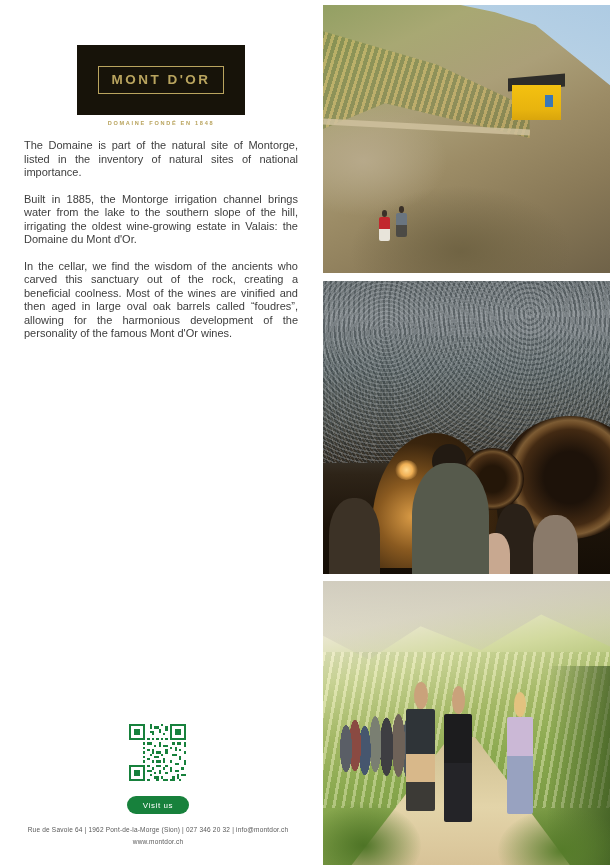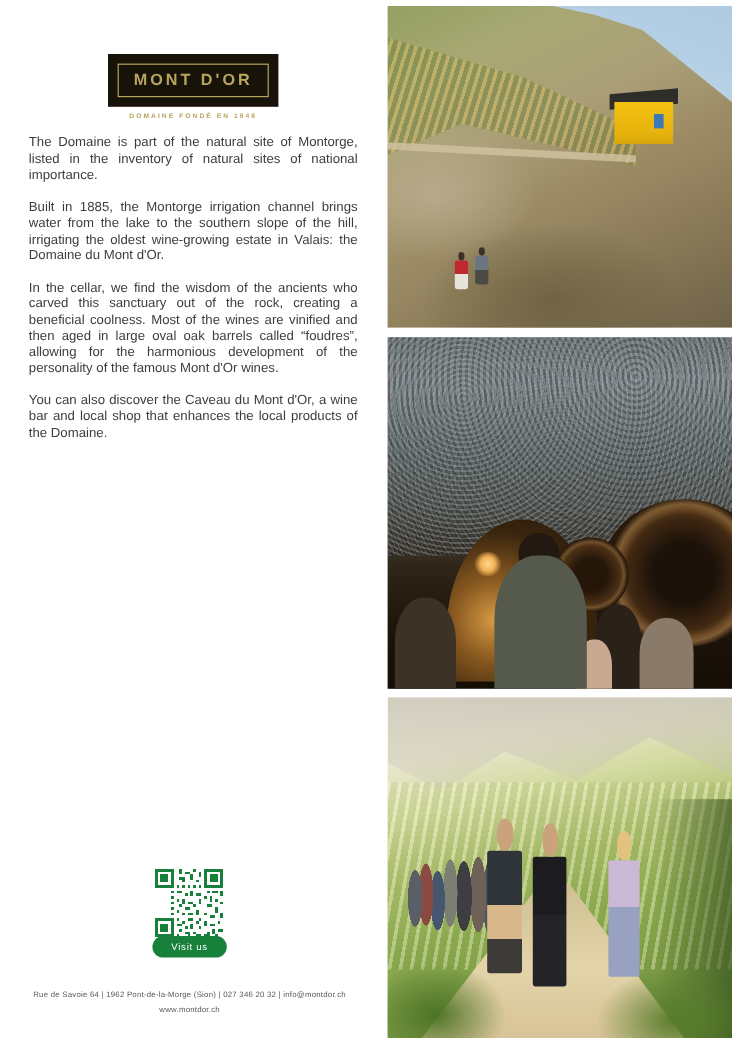--- a/index.html
+++ b/index.html
@@ -12,21 +12,21 @@
   *{box-sizing:border-box;margin:0;padding:0;}
   html,body{width:610px;height:865px;}
   body{
     position:relative;background:#ffffff;overflow:hidden;
     font-family:"Liberation Sans", sans-serif;
     -webkit-font-smoothing:antialiased;
   }
   
   .left-col{position:absolute;left:24px;top:0;width:274px;}
   .logo-wrap{margin-top:45px;text-align:center;}
-  .logo-box{display:inline-block;background:var(--logo-bg);padding:8px;}
+  .logo-box{display:inline-block;background:var(--logo-bg);padding:21px;}
   .logo-inner{border:1px solid var(--logo-gold);padding:5px 12px 6px;}
   .logo-title{
     color:var(--logo-gold);font-weight:bold;font-size:13.5px;
     letter-spacing:2.5px;white-space:nowrap;
   }
   .logo-tagline{
     margin-top:5px;color:var(--logo-gold);font-size:5.6px;font-weight:bold;
     letter-spacing:1.7px;white-space:nowrap;
   }
   .intro{
@@ -34,21 +34,21 @@
     font-size:9.8px;line-height:13.6px;
   }
   .body-p{
     margin-top:13px;color:var(--body-text);
     font-size:11px;line-height:13.5px;text-align:justify;
   }
   
   .qr{position:absolute;left:129px;top:724px;width:57px;height:57px;}
   .qr svg{width:100%;height:100%;shape-rendering:crispEdges;}
   .visit-btn{
-    position:absolute;left:127px;top:780px;width:62px;height:18px;
+    position:absolute;left:127px;top:796px;width:62px;height:18px;
     background:var(--accent-green);border:none;border-radius:9px;
     color:#ffffff;font-size:8px;letter-spacing:.6px;
     font-family:"Liberation Sans",sans-serif;
     display:flex;align-items:center;justify-content:center;cursor:pointer;
   }
   .footer{
     position:absolute;left:0;top:826px;width:316px;text-align:center;
     color:#585858;font-size:6.5px;line-height:8px;letter-spacing:.2px;
   }
   .footer .site{margin-top:4px;}
@@ -148,21 +148,20 @@
         <div class="logo-title">MONT D'OR</div>
       </div>
     </div>
     <div class="logo-tagline">DOMAINE FONDÉ EN 1848</div>
   </div>
 
 
   <p class="body-p">The Domaine is part of the natural site of Montorge, listed in the inventory of natural sites of national importance.</p>
   <p class="body-p">Built in 1885, the Montorge irrigation channel brings water from the lake to the southern slope of the hill, irrigating the oldest wine-growing estate in Valais: the Domaine du Mont d'Or.</p>
   <p class="body-p">In the cellar, we find the wisdom of the ancients who carved this sanctuary out of the rock, creating a beneficial coolness. Most of the wines are vinified and then aged in large oval oak barrels called “foudres”, allowing for the harmonious development of the personality of the famous Mont d'Or wines.</p>
-  <p class="body-p">You can also discover the Caveau du Mont d'Or, a wine bar and local shop that enhances the local products of the Domaine.</p>
 </div>
 
 <div class="qr">
   <svg viewBox="0 0 25 25" xmlns="http://www.w3.org/2000/svg" fill="#17813c">
     <rect x="0" y="0" width="7" height="7"></rect>
       <rect x="1" y="1" width="5" height="5" fill="#fff"></rect>
       <rect x="2" y="2" width="3" height="3"></rect>
     <rect x="18" y="0" width="7" height="7"></rect>
       <rect x="19" y="1" width="5" height="5" fill="#fff"></rect>
       <rect x="20" y="2" width="3" height="3"></rect>

